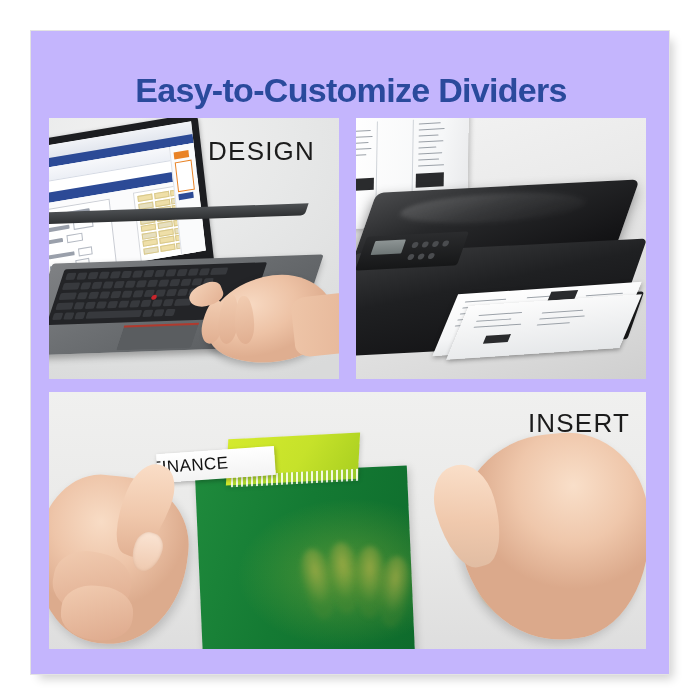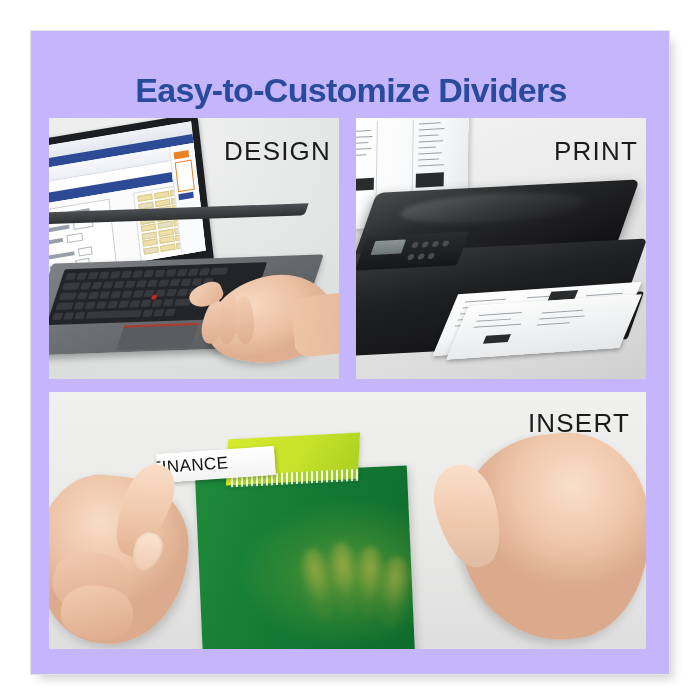--- a/index.html
+++ b/index.html
@@ -74,21 +74,21 @@
   .backdrop-3 {
     position: absolute;
     inset: 0;
     background:
       linear-gradient(180deg, #f0f0ef 0%, #e9e9e8 55%, #dedede 100%);
   }
 
   
   .panel-label {
     position: absolute;
-    right: 8px;
+    right: 24px;
     top: 18px;
     font-family: "Liberation Sans", sans-serif;
     font-weight: normal;
     font-size: 26px;
     letter-spacing: 1.2px;
     color: #1b1b1b;
     z-index: 60;
     white-space: nowrap;
   }
   .panel-bottom .panel-label { top: 16px; right: 16px; }
@@ -650,21 +650,20 @@
           <div class="txtline" style="left:14px; top:10px; width:42px;"></div>
           <div class="txtline" style="left:14px; top:16px; width:34px;"></div>
           <div class="txtline" style="left:14px; top:22px; width:46px;"></div>
           <div class="txtline" style="left:76px; top:12px; width:40px;"></div>
           <div class="txtline" style="left:76px; top:18px; width:44px;"></div>
           <div class="txtline" style="left:76px; top:24px; width:32px;"></div>
           <div class="blackblock" style="left:30px; top:32px; width:24px; height:8px;"></div>
         </div>
       </div>
 
-      <div class="panel-label">PRINT</div>
     </div>
 
     <div class="panel panel-bottom">
       <div class="backdrop-3"></div>
 
       <div class="insert-scene">
 
         <div class="divider-green"></div>
 
         <div class="ghost-fingers">

